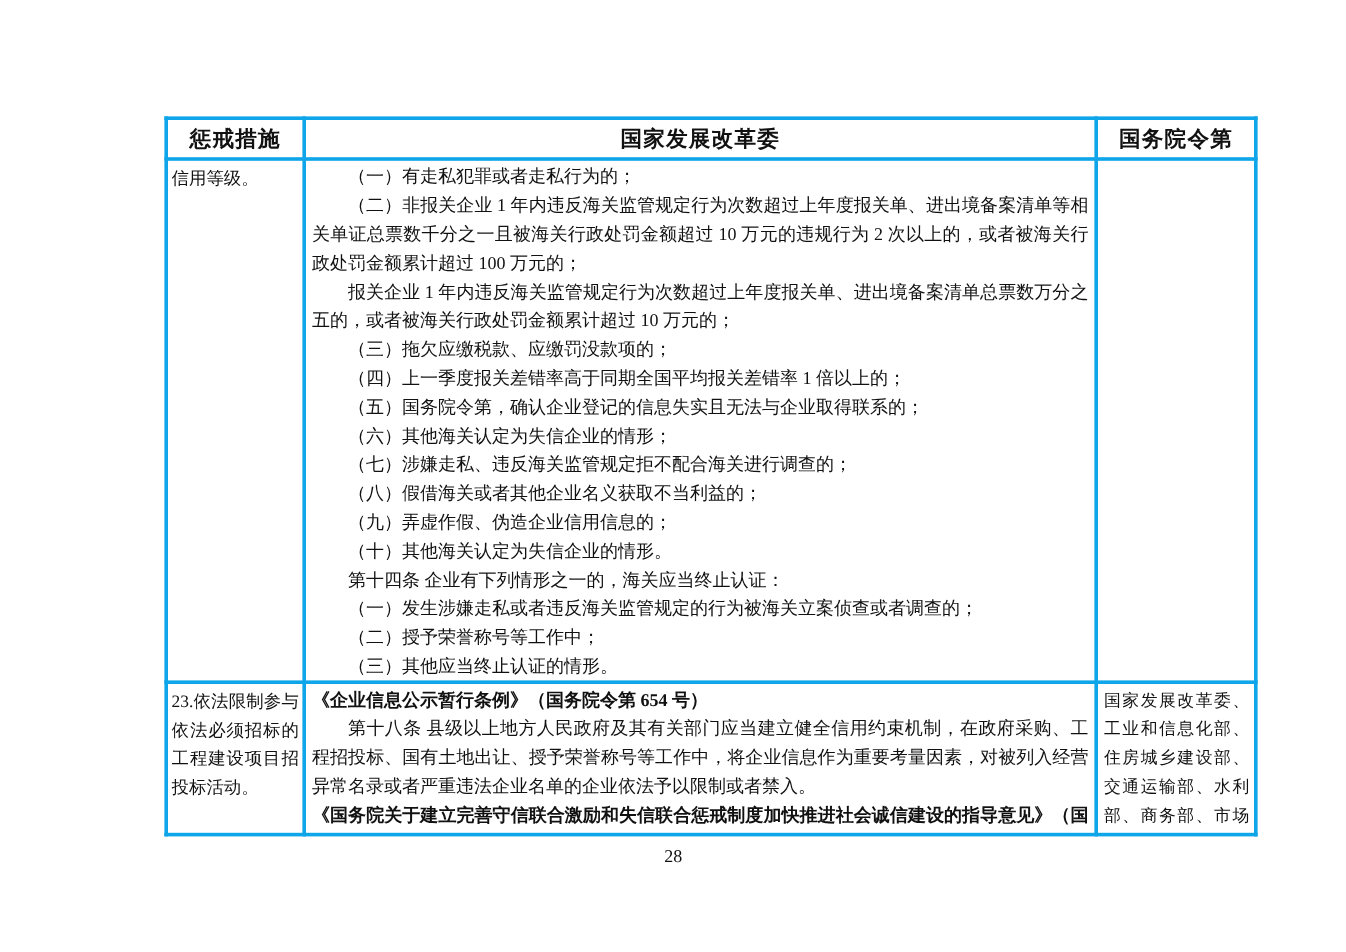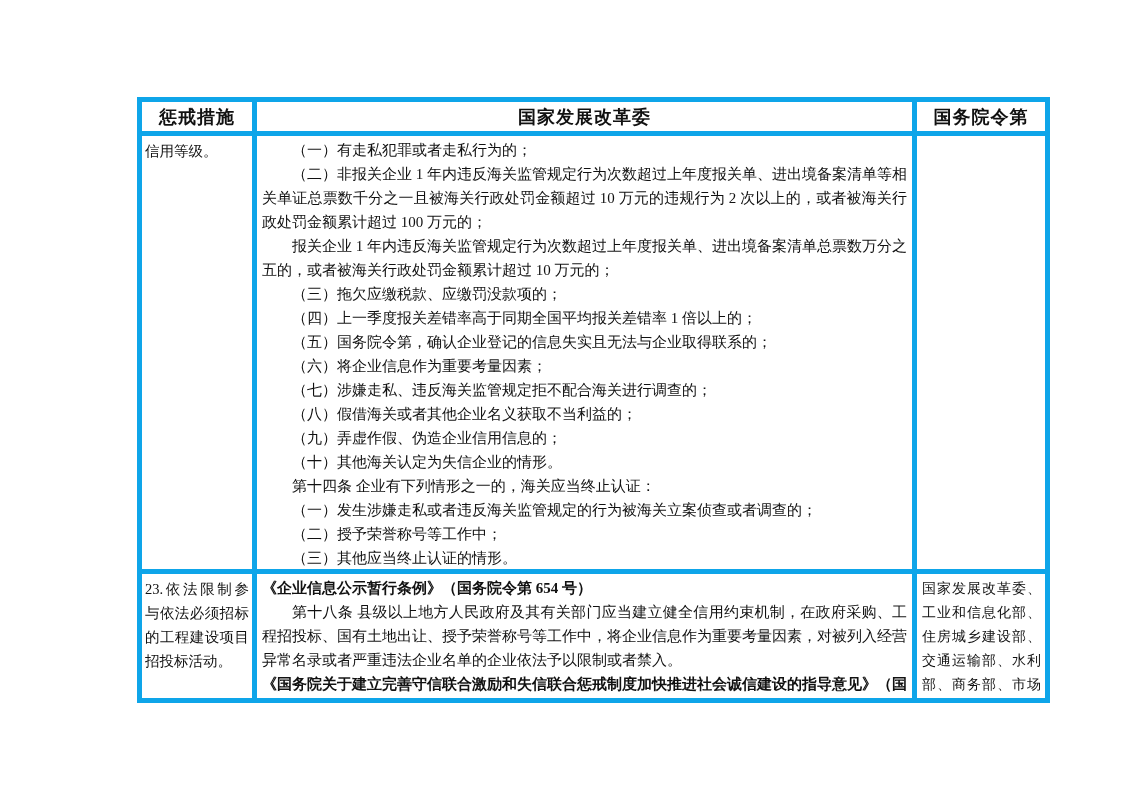--- a/index.html
+++ b/index.html
@@ -21,21 +21,21 @@
     left: 137px; top: 97px;
     width: 908px;
     border-collapse: collapse;
     table-layout: fixed;
     border: 2px solid #3a3a3a;
   }
   .doc-table col.c1 { width: 115px; }
   .doc-table col.c2 { width: 660px; }
   .doc-table col.c3 { width: 133px; }
   .doc-table th, .doc-table td {
-    border: 5px solid #0ea5e9;
+    border: 3px solid #0ea5e9;
     vertical-align: top;
     overflow: hidden;
   }
   .doc-table th {
     height: 34px;
     font-size: 18px;
     font-weight: bold;
     text-align: center;
     vertical-align: middle;
     padding: 2px 2px;
@@ -93,21 +93,21 @@
           </div>
         </td>
         <td class="legal-cell">
           <div class="cell-inner">
             <p class="para indent">（一）有走私犯罪或者走私行为的；</p>
             <p class="para indent">（二）非报关企业 1 年内违反海关监管规定行为次数超过上年度报关单、进出境备案清单等相关单证总票数千分之一且被海关行政处罚金额超过 10 万元的违规行为 2 次以上的，或者被海关行政处罚金额累计超过 100 万元的；</p>
             <p class="para indent">报关企业 1 年内违反海关监管规定行为次数超过上年度报关单、进出境备案清单总票数万分之五的，或者被海关行政处罚金额累计超过 10 万元的；</p>
             <p class="para indent">（三）拖欠应缴税款、应缴罚没款项的；</p>
             <p class="para indent">（四）上一季度报关差错率高于同期全国平均报关差错率 1 倍以上的；</p>
             <p class="para indent">（五）国务院令第，确认企业登记的信息失实且无法与企业取得联系的；</p>
-            <p class="para indent">（六）将企业信息作为重要考量因素；</p>
+            <p class="para indent">（六）其他海关认定为失信企业的情形；</p>
             <p class="para indent">（七）涉嫌走私、违反海关监管规定拒不配合海关进行调查的；</p>
             <p class="para indent">（八）假借海关或者其他企业名义获取不当利益的；</p>
             <p class="para indent">（九）弄虚作假、伪造企业信用信息的；</p>
             <p class="para indent">（十）其他海关认定为失信企业的情形。</p>
             <p class="para indent">第十四条 企业有下列情形之一的，海关应当终止认证：</p>
             <p class="para indent">（一）发生涉嫌走私或者违反海关监管规定的行为被海关立案侦查或者调查的；</p>
             <p class="para indent">（二）授予荣誉称号等工作中；</p>
             <p class="para indent">（三）其他应当终止认证的情形。</p>
           </div>
         </td>
@@ -132,14 +132,15 @@
         </td>
         <td class="dept-cell">
           <div class="cell-inner">
             <p class="para">国家发展改革委、工业和信息化部、住房城乡建设部、交通运输部、水利部、商务部、市场监管总局、</p>
           </div>
         </td>
       </tr>
     </tbody>
   </table>
 
+  <div class="page-number">28</div>
 
 </div>
 
 </body></html>

